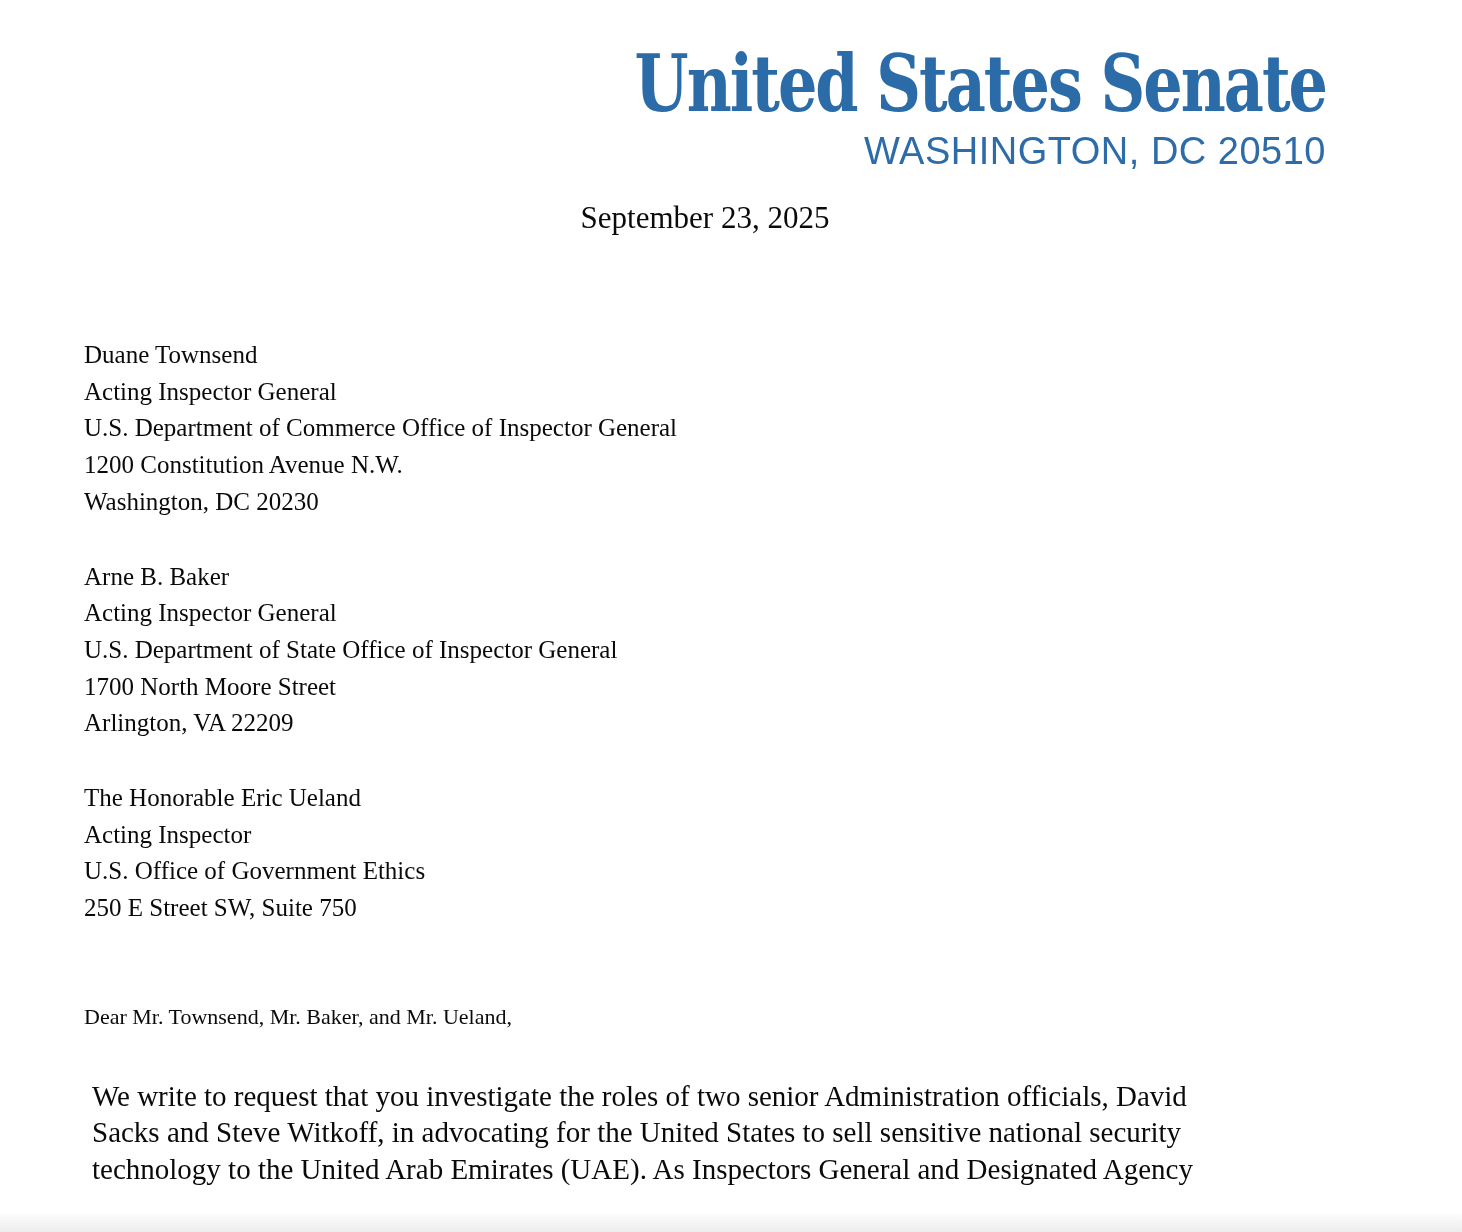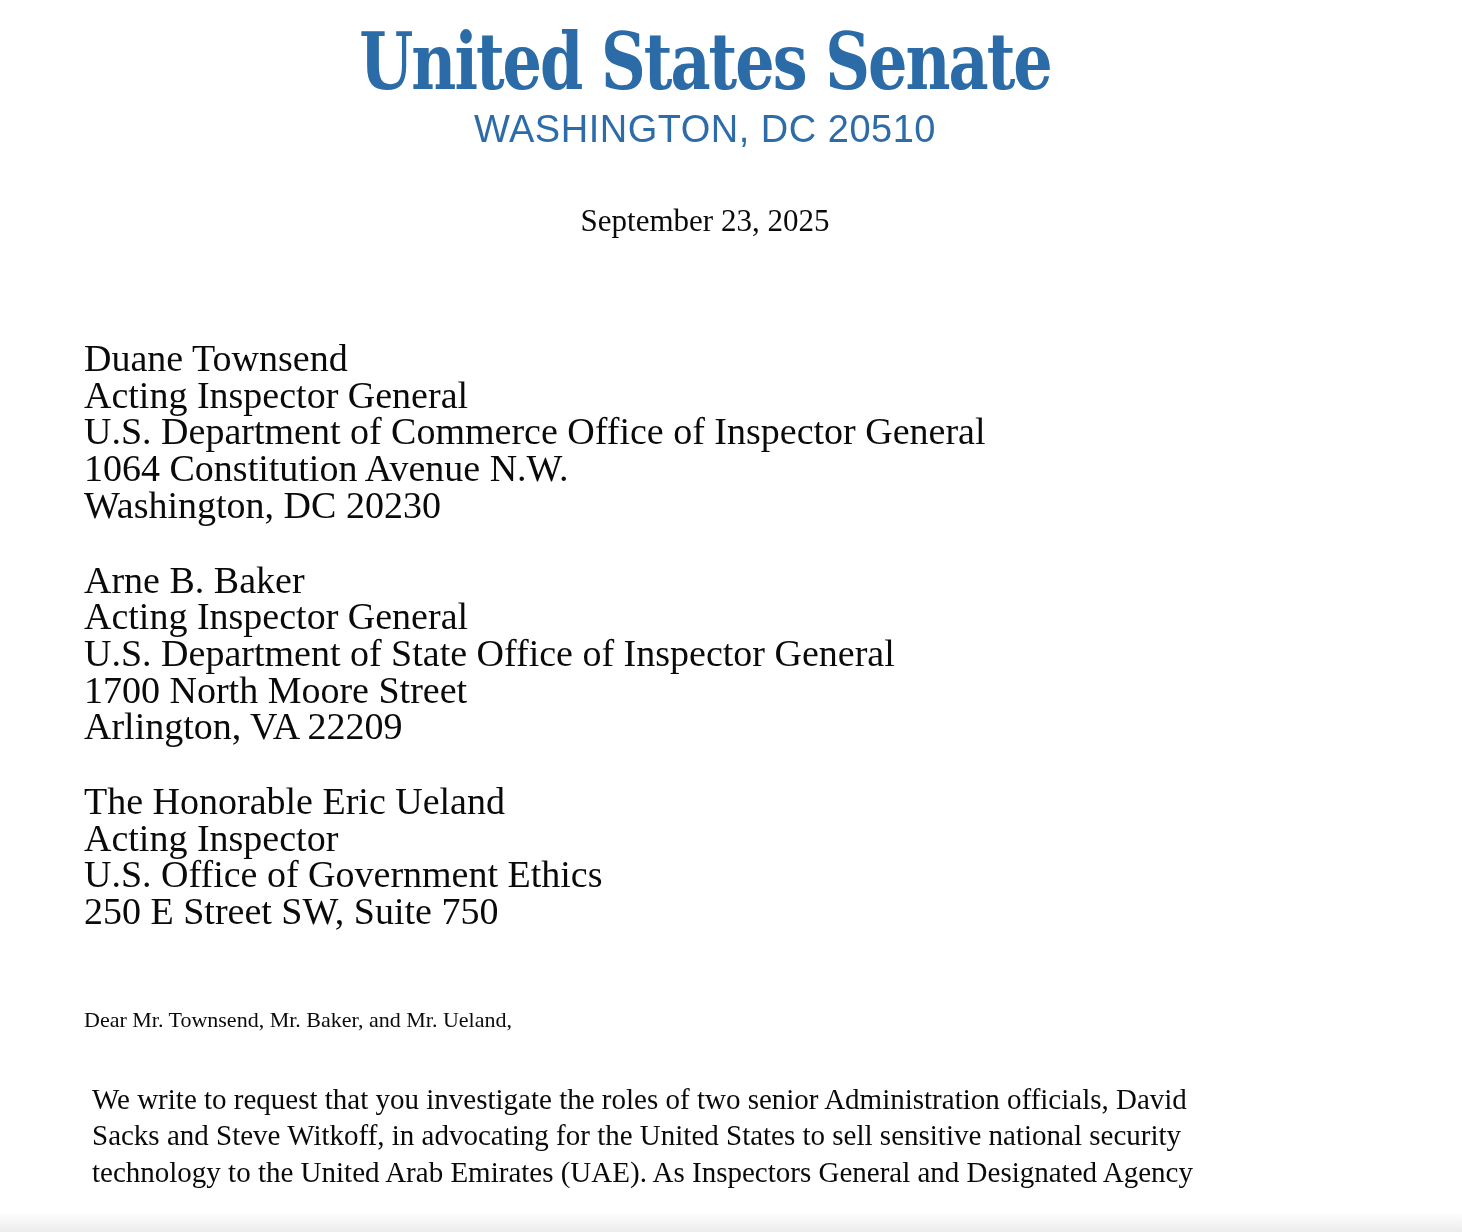--- a/index.html
+++ b/index.html
@@ -16,22 +16,22 @@
     font-family: "Liberation Serif", "DejaVu Serif", serif;
     color: #0a0a0a;
   }
   .content {
     position: absolute;
     left: 84px;
     top: 0;
     width: 1242px;
   }
   .letterhead {
-    text-align: center;
-    padding-top: 22px;
+    text-align: right;
+    padding-top: 44px;
   }
   .lh-title {
     display: inline-block;
     font-family: "DejaVu Serif", serif;
     font-weight: 700;
     font-size: 62px;
     letter-spacing: -2px;
     color: #2b6ca8;
     transform: scaleY(1.28);
     transform-origin: center top;
@@ -39,27 +39,27 @@
     white-space: nowrap;
   }
   .lh-city {
     margin-top: 24px;
     font-family: "Liberation Sans", sans-serif;
     font-size: 38px;
     letter-spacing: 0.5px;
     color: #2e6ca9;
   }
   .date-line {
-    margin-top: 52px;
+    margin-top: 27px;
     text-align: center;
     font-size: 31px;
   }
   .recipients {
     margin-top: 101px;
-    font-size: 38px;
+    font-size: 25px;
     line-height: 36.7px;
   }
   .addr + .addr {
     margin-top: 38px;
   }
   .addr-line {
     white-space: nowrap;
   }
   .salutation {
     margin-top: 72px;
@@ -97,21 +97,21 @@
     </div>
 
     <div class="date-line">September 23, 2025</div>
 
     <div class="recipients">
 
       <div class="addr">
         <div class="addr-line">Duane Townsend</div>
         <div class="addr-line">Acting Inspector General</div>
         <div class="addr-line">U.S. Department of Commerce Office of Inspector General</div>
-        <div class="addr-line">1064 Constitution Avenue N.W.</div>
+        <div class="addr-line">1200 Constitution Avenue N.W.</div>
         <div class="addr-line">Washington, DC 20230</div>
       </div>
 
       <div class="addr">
         <div class="addr-line">Arne B. Baker</div>
         <div class="addr-line">Acting Inspector General</div>
         <div class="addr-line">U.S. Department of State Office of Inspector General</div>
         <div class="addr-line">1700 North Moore Street</div>
         <div class="addr-line">Arlington, VA 22209</div>
       </div>

